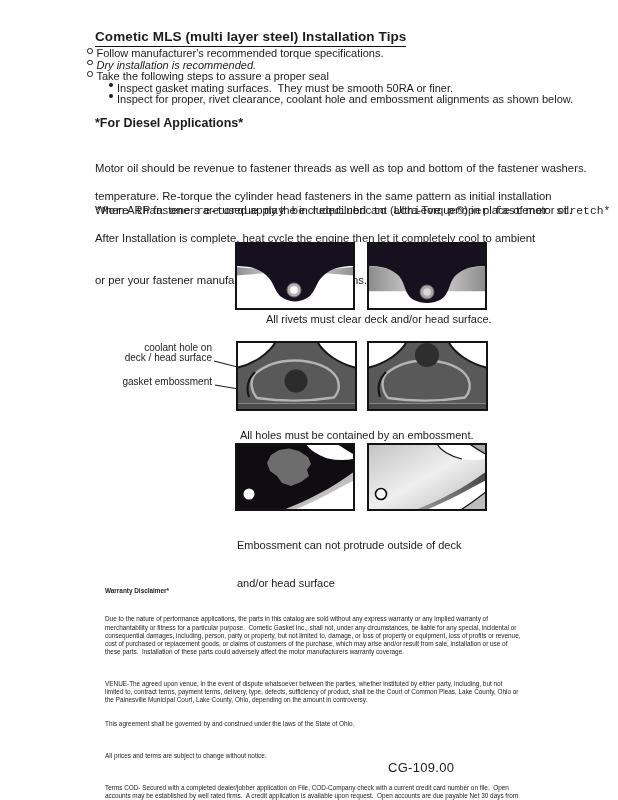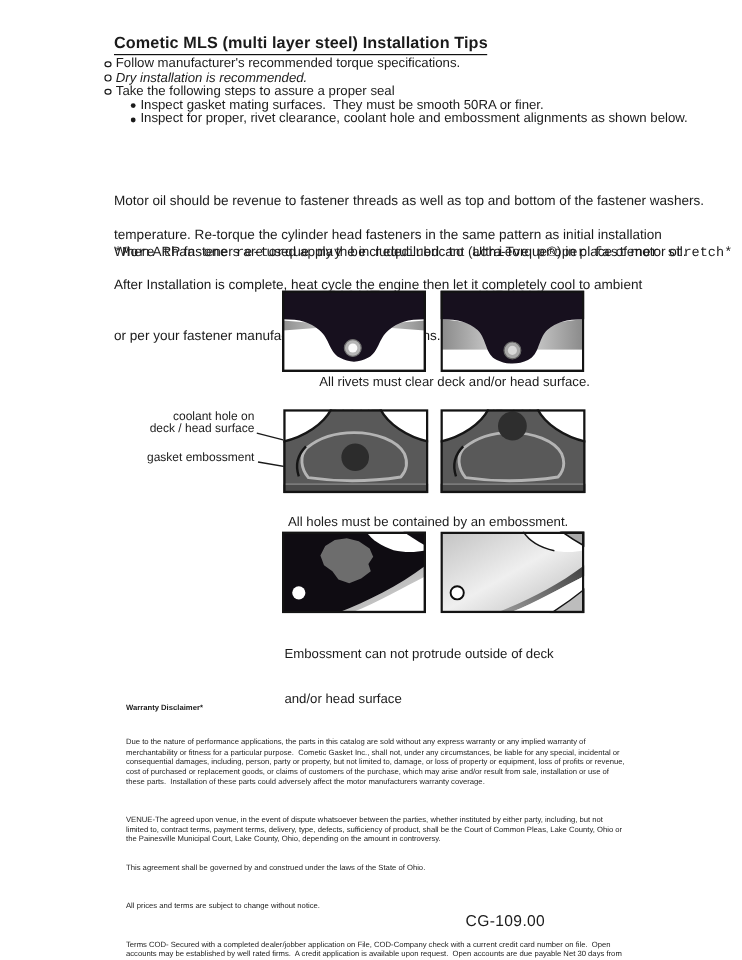--- a/index.html
+++ b/index.html
@@ -3,21 +3,21 @@
 <meta charset="utf-8">
 <style>
   html,body{margin:0;padding:0;background:#ffffff;}
   .page{position:relative;width:618px;height:800px;background:#ffffff;overflow:hidden;
         font-family:"Liberation Sans","DejaVu Sans",sans-serif;color:#1b1b1b;}
   .abs{position:absolute;}
 
   .title{font-size:13.5px;font-weight:bold;letter-spacing:.1px;
          border-bottom:1.6px solid #111;padding-bottom:1.5px;white-space:nowrap;}
 
-  .tipline{position:absolute;font-size:11px;line-height:11.4px;white-space:pre;display:flex;align-items:center;}
+  .tipline{position:absolute;font-size:11px;line-height:11.4px;white-space:pre;display:flex;}
   .o-bullet{display:inline-block;width:3.5px;height:3.5px;border:1px solid #1b1b1b;border-radius:50%;
             margin-right:4px;flex:0 0 auto;}
   .f-bullet{display:inline-block;width:4px;height:4px;background:#1b1b1b;border-radius:50%;
             margin-right:4px;flex:0 0 auto;}
 
   .sect-head{font-size:12.5px;font-weight:bold;white-space:nowrap;}
   .para{font-size:11.3px;line-height:14px;white-space:pre;}
 
   .rw-label{font-size:13.5px;letter-spacing:.4px;text-align:center;width:120px;white-space:nowrap;margin-top:12px;}
   .caption{font-size:11px;line-height:12.5px;white-space:pre;}
@@ -54,20 +54,21 @@
   </div>
   <div class="tipline" style="left:109px;top:82.5px;">
     <span class="f-bullet"></span>
     <span>Inspect gasket mating surfaces.  They must be smooth 50RA or finer.</span>
   </div>
   <div class="tipline" style="left:109px;top:94px;">
     <span class="f-bullet"></span>
     <span>Inspect for proper, rivet clearance, coolant hole and embossment alignments as shown below.</span>
   </div>
 
+  <div class="abs sect-head" style="left:95px;top:116px;">*For Diesel Applications*</div>
 
   <div class="abs para" style="left:95px;top:133px;">
     <div>Motor oil should be revenue to fastener threads as well as top and bottom of the fastener washers.</div>
     <div>When ARP fasteners are used apply the included lubricant (Ultra-Torque®) in place of motor oil.</div>
   </div>
 
   <div class="abs para" style="left:95px;top:161px;">
     <div>temperature. Re-torque the cylinder head fasteners in the same pattern as initial installation</div>
     <div>After Installation is complete, heat cycle the engine then let it completely cool to ambient</div>
     <div>or per your fastener manufacturer's recommendations.</div>

